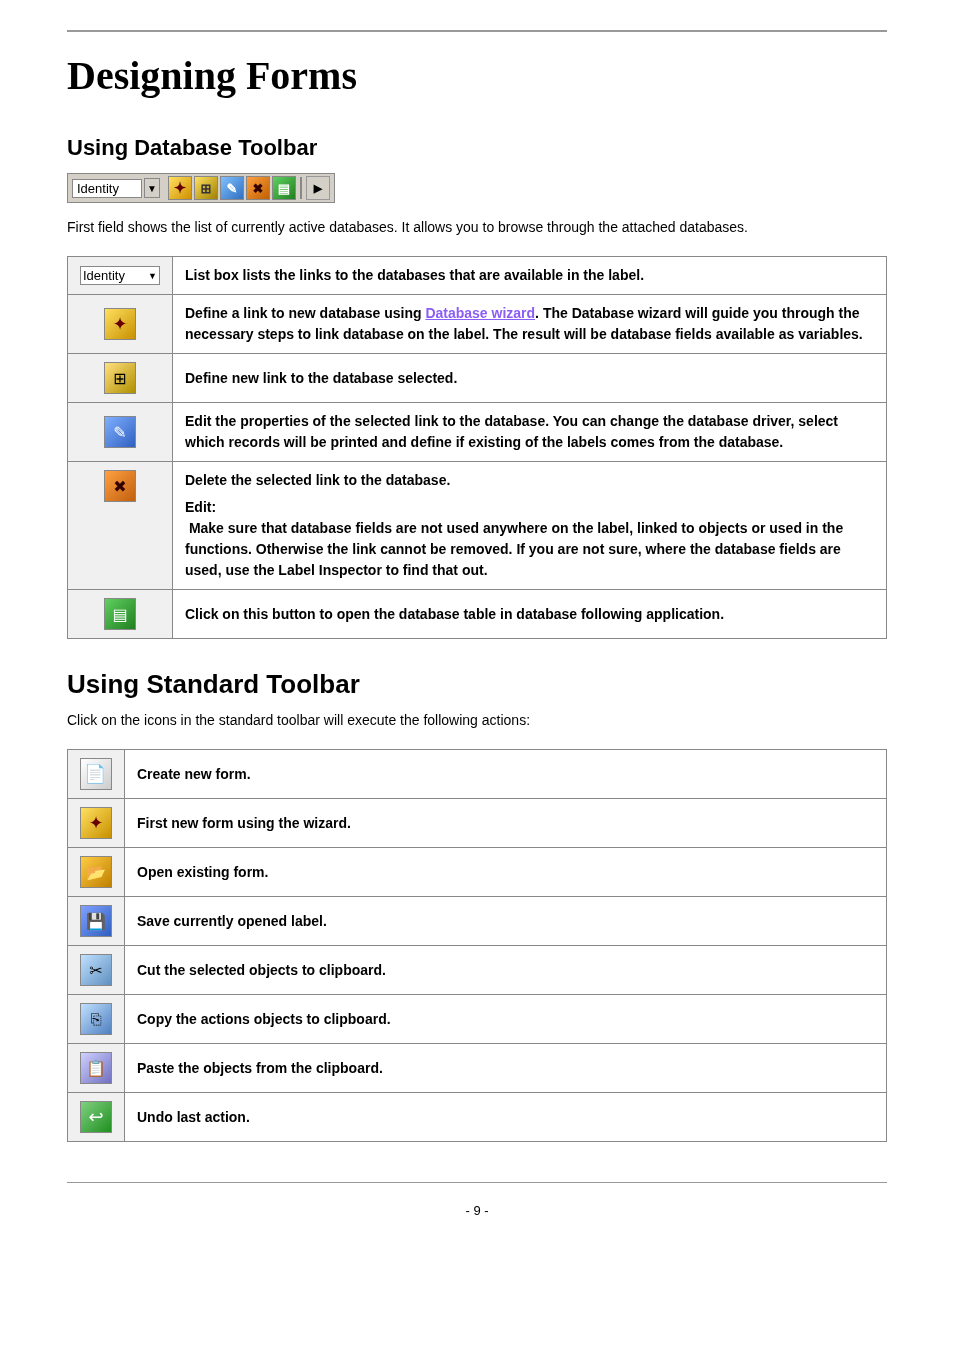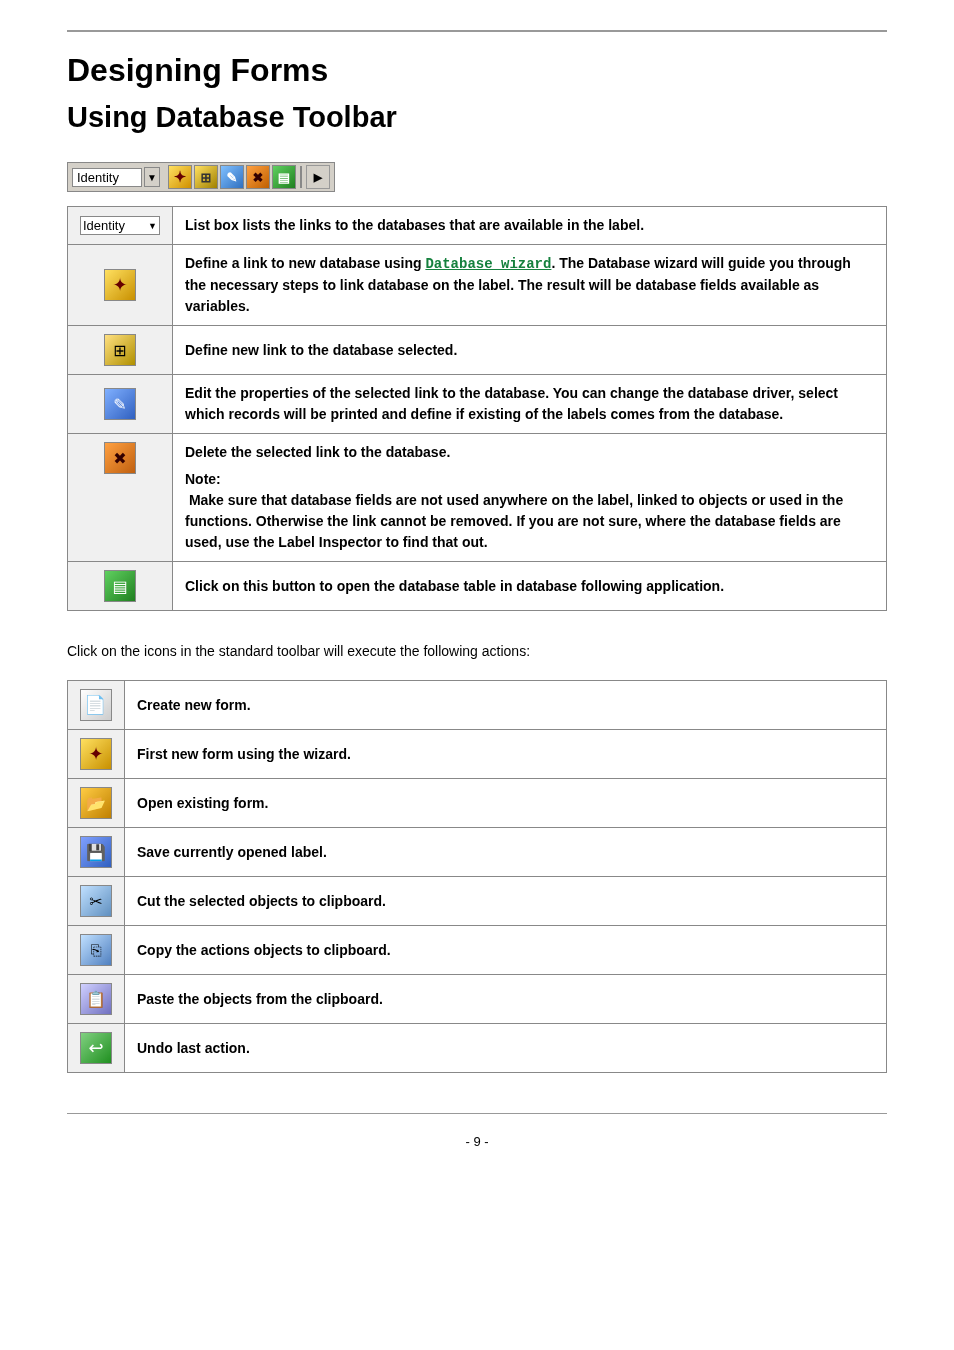--- a/index.html
+++ b/index.html
@@ -19,36 +19,36 @@
     }
     .top-rule {
       border-top: 2px solid #999;
       margin-bottom: 20px;
     }
     .bottom-rule {
       border-top: 1px solid #999;
       margin-top: 40px;
     }
     h1 {
-      font-size: 32px;
-      font-weight: bold;
-      font-family: Liberation Sans, sans-serif;
-      margin-bottom: 12px;
+      font-size: 40px;
+      font-weight: bold;
+      font-family: Liberation Serif, serif;
+      margin-bottom: 36px;
     }
     h2 {
       font-size: 26px;
       font-weight: bold;
       font-family: Arial, sans-serif;
       margin-bottom: 10px;
     }
     h3 {
-      font-size: 29px;
+      font-size: 22px;
       font-weight: bold;
       font-family: Arial, sans-serif;
-      margin-bottom: 28px;
+      margin-bottom: 12px;
     }
     .toolbar-demo {
       display: flex;
       align-items: center;
       border: 1px solid #888;
       background: #d4d0c8;
       padding: 2px 4px;
       width: fit-content;
       margin-bottom: 14px;
       gap: 2px;
@@ -110,23 +110,22 @@
     .desc-table td.icon-cell {
       width: 50px;
       text-align: center;
       background: #f0f0f0;
     }
     .desc-table td.text-cell {
       font-weight: bold;
       line-height: 1.5;
     }
     .desc-table td.text-cell a {
-      color: #15803d;
+      color: #8b5cf6;
       text-decoration: underline;
-      font-family: Liberation Mono, monospace;
     }
     .note-row td {
       vertical-align: top;
     }
 
     
     .icon-box {
       width: 28px;
       height: 28px;
       display: inline-flex;
@@ -233,20 +232,21 @@
 
     <div class="toolbar-btn icon-db-wizard" style="background:linear-gradient(135deg,#ffe060,#d09000);color:#600;font-size:15px;">✦</div>
     <div class="toolbar-btn icon-db-manual" style="background:linear-gradient(135deg,#ffe060,#a08000);color:#333;font-size:13px;">⊞</div>
     <div class="toolbar-btn icon-db-edit" style="background:linear-gradient(135deg,#80c0ff,#3070c0);color:#fff;font-size:13px;">✎</div>
     <div class="toolbar-btn icon-db-delete" style="background:linear-gradient(135deg,#ffa040,#c06000);color:#300;font-size:13px;">✖</div>
     <div class="toolbar-btn icon-db-open" style="background:linear-gradient(135deg,#60d060,#208020);color:#fff;font-size:13px;">▤</div>
     <div class="toolbar-separator"></div>
     <div class="toolbar-btn" style="background:#d4d0c8;font-size:11px;">▶</div>
   </div>
 
+  <p class="intro-text">First field shows the list of currently active databases. It allows you to browse through the attached databases.</p>
 
   <table class="desc-table">
     <tbody>
 
       <tr>
         <td class="icon-cell">
           <div class="identity-dropdown">
             <span>Identity</span>
             <span class="identity-dropdown-arrow">▼</span>
           </div>
@@ -283,37 +283,38 @@
         </td>
       </tr>
 
       <tr class="note-row">
         <td class="icon-cell">
           <div class="icon-box icon-db-delete" style="background:linear-gradient(135deg,#ffa040,#c06010);width:32px;height:32px;font-size:16px;color:#300;">✖</div>
         </td>
         <td class="text-cell">
           <div>Delete the selected link to the database.</div>
           <div style="margin-top:6px;">
-            <span>Note:</span><br>
+            <span>Edit:</span><br>
             &nbsp;Make sure that database fields are not used anywhere on the label, linked to objects or used in the functions. Otherwise the link cannot be removed. If you are not sure, where the database fields are used, use the Label Inspector to find that out.
           </div>
         </td>
       </tr>
 
       <tr>
         <td class="icon-cell">
           <div class="icon-box icon-db-open" style="background:linear-gradient(135deg,#60d060,#208020);width:32px;height:32px;font-size:16px;color:#fff;">▤</div>
         </td>
         <td class="text-cell">
           Click on this button to open the database table in database following application.
         </td>
       </tr>
     </tbody>
   </table>
 
+  <h2>Using Standard Toolbar</h2>
 
   <p class="intro-text">Click on the icons in the standard toolbar will execute the following actions:</p>
 
   <table class="desc-table">
     <tbody>
 
       <tr>
         <td class="icon-cell">
           <div class="icon-box icon-new" style="width:32px;height:32px;font-size:15px;background:linear-gradient(135deg,#fff,#ccc);position:relative;">
             <span style="font-size:18px;">📄</span>

